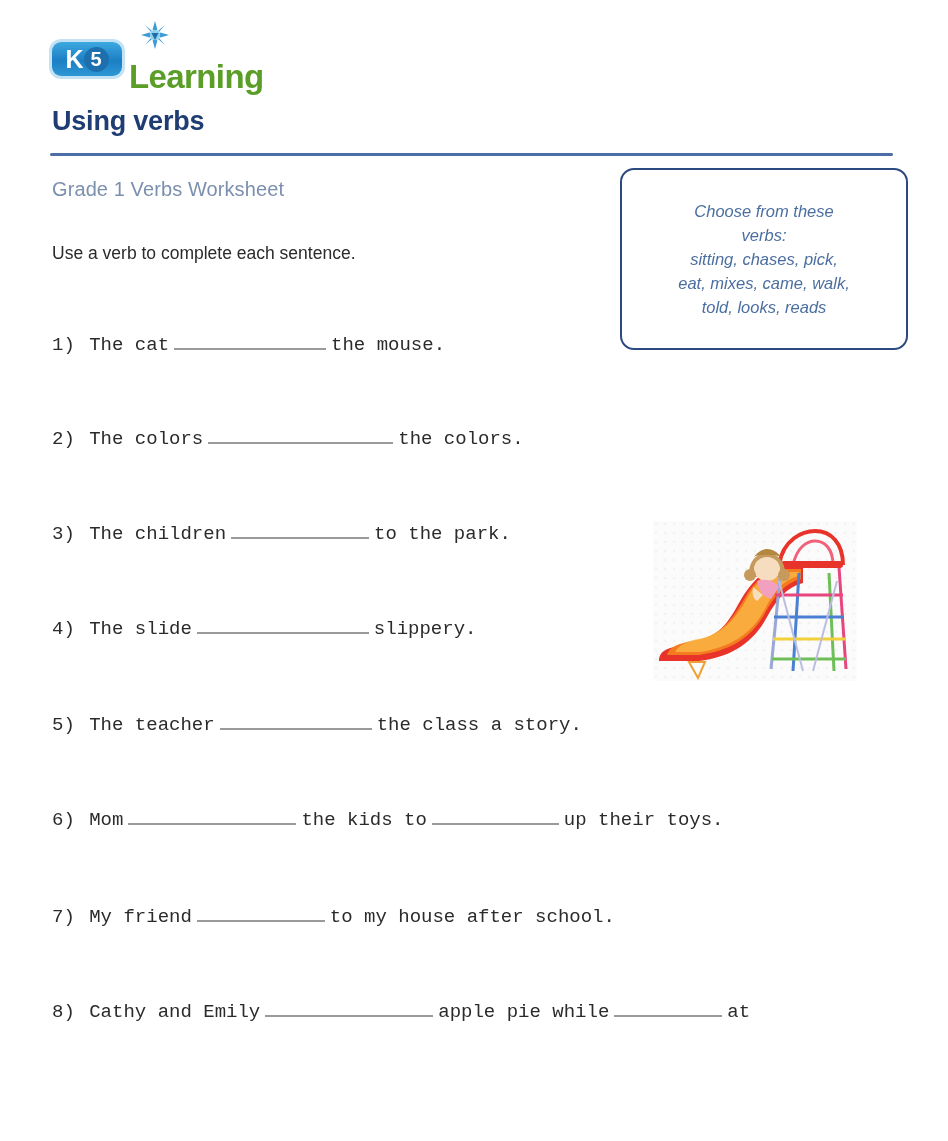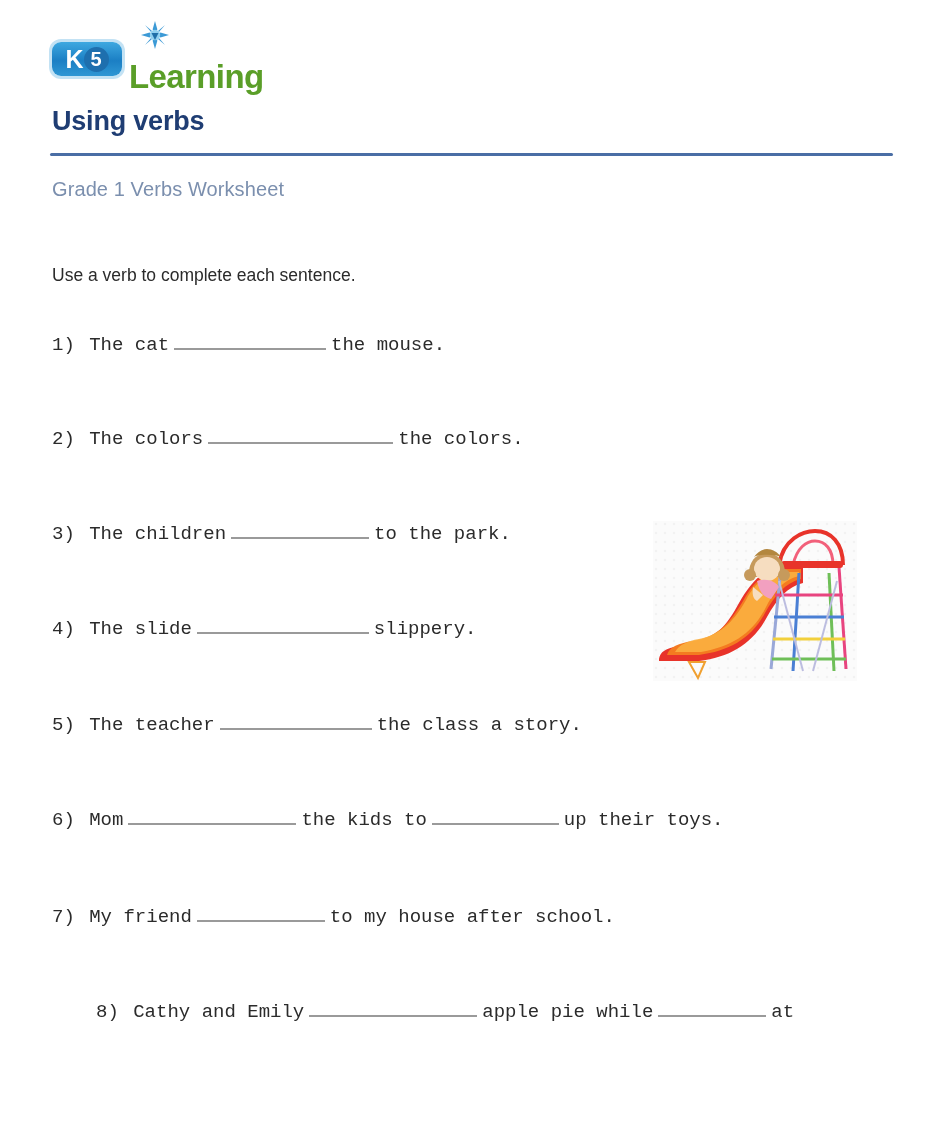--- a/index.html
+++ b/index.html
@@ -140,21 +140,20 @@
     white-space: nowrap;
   }
 
   
   .instruction {
     position: absolute;
     left: 52px;
     top: 243px;
     font-size: 17.5px;
     color: #2b2b2b;
-    margin-top: 22px;
   }
 
   
   .q {
     position: absolute;
     left: 52px;
     font-size: 19px;
     color: #2b2b2b;
     line-height: 27px;
     white-space: nowrap;
@@ -214,32 +213,39 @@
       </g>
       <circle cx="15" cy="15" r="5.2" fill="#8fd0ef"></circle>
       <path d="M11.5 13 L18.5 13 L15 20 Z" fill="#1f6fa8"></path>
     </svg>
   </div>
 
   <div class="title">Using verbs</div>
   <div class="rule"></div>
   <div class="subtitle">Grade 1 Verbs Worksheet</div>
 
+  <div class="wordbank">
+    <div class="wordbank-line">Choose from these</div>
+    <div class="wordbank-line">verbs:</div>
+    <div class="wordbank-line">sitting, chases, pick,</div>
+    <div class="wordbank-line">eat, mixes, came, walk,</div>
+    <div class="wordbank-line">told, looks, reads</div>
+  </div>
 
   <div class="instruction">Use a verb to complete each sentence.</div>
 
   <div id="questions">
       <div class="q" style="top: 331px;"><span><span class="num">1)</span> <span>The cat</span><span class="blank" style="width: 152px;"></span><span>the mouse.</span></span></div>
       <div class="q" style="top: 425px;"><span><span class="num">2)</span> <span>The colors</span><span class="blank" style="width: 185px;"></span><span>the colors.</span></span></div>
       <div class="q" style="top: 520px;"><span><span class="num">3)</span> <span>The children</span><span class="blank" style="width: 138px;"></span><span>to the park.</span></span></div>
       <div class="q" style="top: 615px;"><span><span class="num">4)</span> <span>The slide</span><span class="blank" style="width: 172px;"></span><span>slippery.</span></span></div>
       <div class="q" style="top: 711px;"><span><span class="num">5)</span> <span>The teacher</span><span class="blank" style="width: 152px;"></span><span>the class a story.</span></span></div>
       <div class="q" style="top: 806px;"><span><span class="num">6)</span> <span>Mom</span><span class="blank" style="width: 168px;"></span><span>the kids to</span><span class="blank" style="width: 127px;"></span><span>up their toys.</span></span></div>
       <div class="q" style="top: 903px;"><span><span class="num">7)</span> <span>My friend</span><span class="blank" style="width: 128px;"></span><span>to my house after school.</span></span></div>
-      <div class="q" style="top: 998px; margin-left: 44px;"><span><span class="num">8)</span> <span>Cathy and Emily</span><span class="blank" style="width: 168px;"></span><span>apple pie while</span><span class="blank" style="width: 108px;"></span><span>at</span></span></div>
+      <div class="q" style="top: 998px;"><span><span class="num">8)</span> <span>Cathy and Emily</span><span class="blank" style="width: 168px;"></span><span>apple pie while</span><span class="blank" style="width: 108px;"></span><span>at</span></span></div>
     </div>
 
   <div class="illus">
     <svg width="204" height="160" viewBox="0 0 204 160">
 
       <path d="M6 140 C6 128 18 126 34 124 C62 120 74 104 86 82 C96 64 108 50 126 44 L150 44 L150 62 C134 66 124 78 114 96 C100 122 78 136 46 140 Z" fill="#e8332a"></path>
 
       <path d="M14 134 C16 126 26 122 40 120 C66 116 78 100 90 80 C100 62 110 52 128 48 L148 48 L148 58 C132 62 122 74 112 92 C98 118 76 130 46 134 Z" fill="#f47b20"></path>
 
       <path d="M22 131 C26 124 34 120 46 118 C70 113 82 98 93 79 C102 62 112 54 129 51 L146 51 L146 55 C130 59 121 70 112 88 C99 113 78 126 48 131 Z" fill="#fbb040" opacity=".9"></path>

